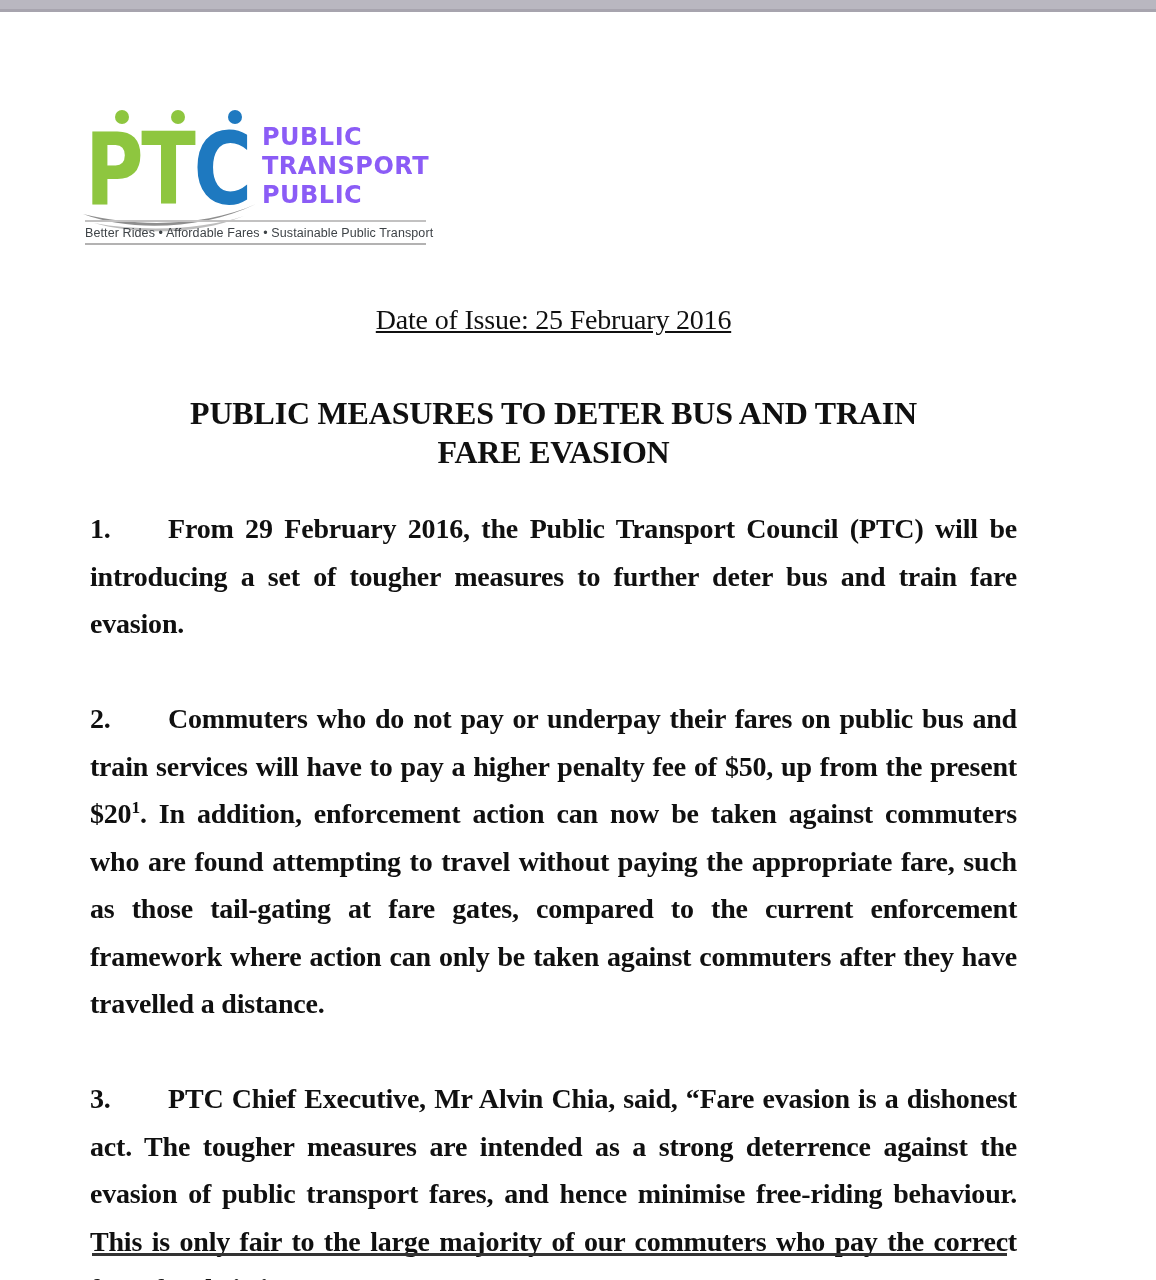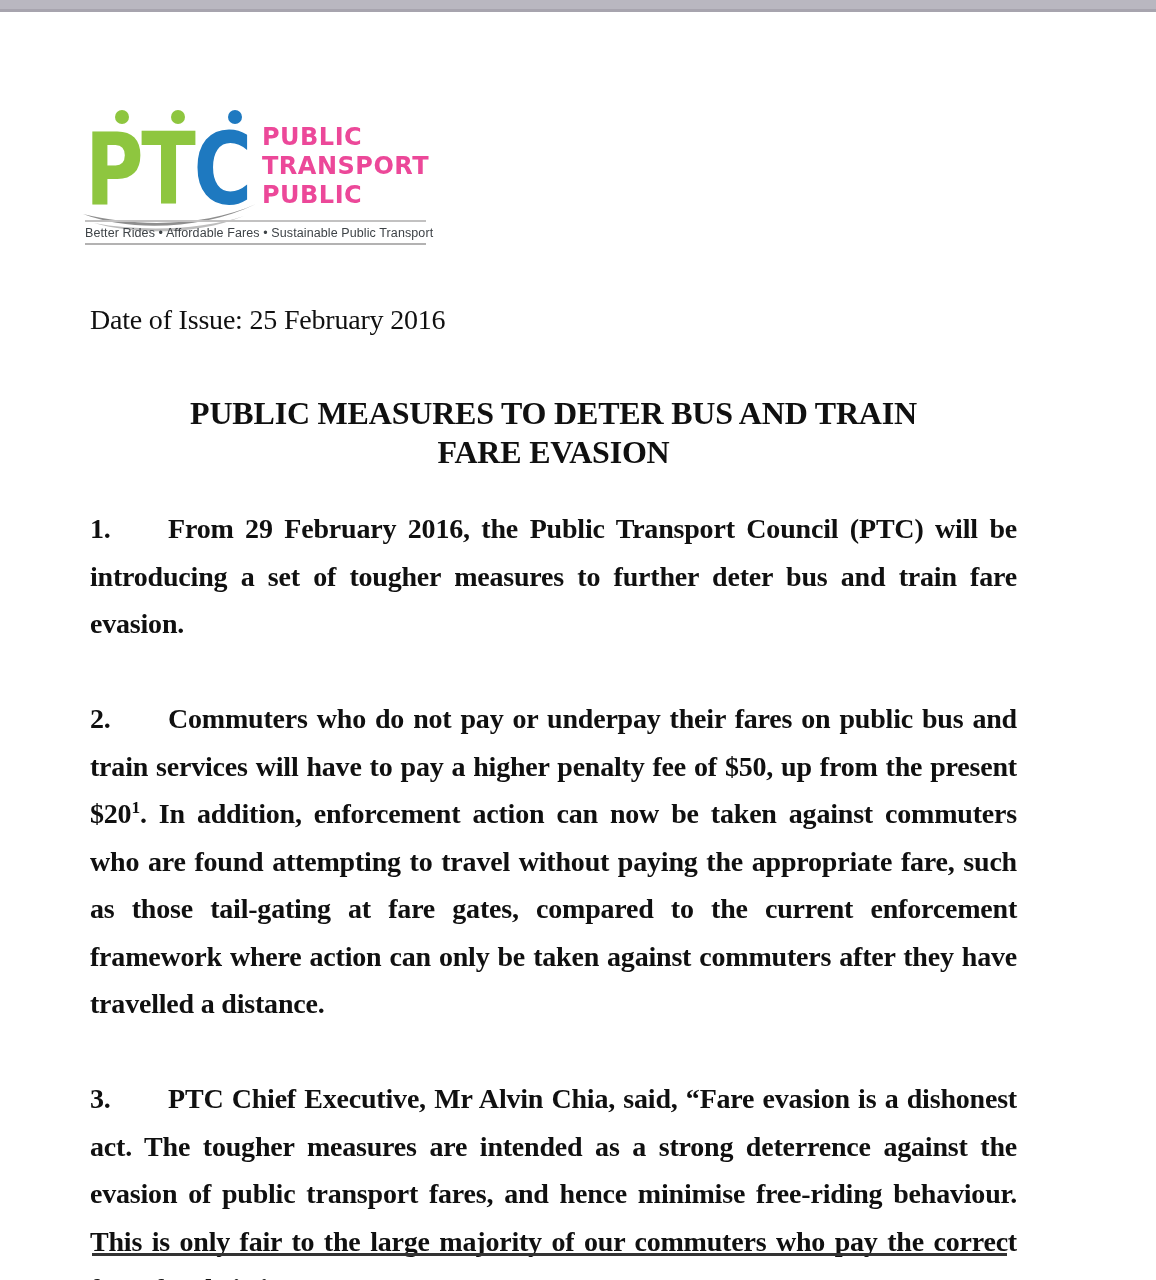--- a/index.html
+++ b/index.html
@@ -35,39 +35,39 @@
   }
   .d1 { left: 115px; background: #8ec63f; }
   .d2 { left: 171px; background: #8ec63f; }
   .d3 { left: 228px; background: #1e79c0; }
   .swoosh { position: absolute; left: 80px; top: 202px; }
   .org-name {
     position: absolute; left: 262px; top: 123px;
     font-family: "DejaVu Sans", sans-serif;
     font-weight: bold; font-size: 24px; line-height: 29px;
     letter-spacing: 0.5px;
-    color: #ec4899;
+    color: #8b5cf6;
   }
   .tagline {
     position: absolute; left: 85px; top: 220px; width: 341px;
     border-top: 2px solid #c2c1c1; border-bottom: 2px solid #b3b2b2;
     padding: 4px 0 3px 0;
     font-family: "Liberation Sans", sans-serif;
     font-size: 12.5px; color: #3e4347; text-align: center;
     letter-spacing: 0.1px;
     white-space: nowrap;
   }
   
   main {
     position: absolute; left: 90px; top: 302px; width: 927px;
     font-size: 28px; line-height: 47.5px;
     letter-spacing: -0.2px;
     text-align: justify;
   }
-  .date-line { line-height: 36px; text-align: left; }
+  .date-line { line-height: 36px; text-align: center; text-decoration: underline; }
   .doc-title {
     margin-top: 56px;
     font-size: 32px; line-height: 39px; font-weight: bold;
     text-align: center;
   }
   .para { margin-top: 47.5px; font-weight: bold; }
   .para.first { margin-top: 33px; }
   .pnum { display: inline-block; width: 78px; }
   sup {
     font-size: 0.62em; line-height: 0;

